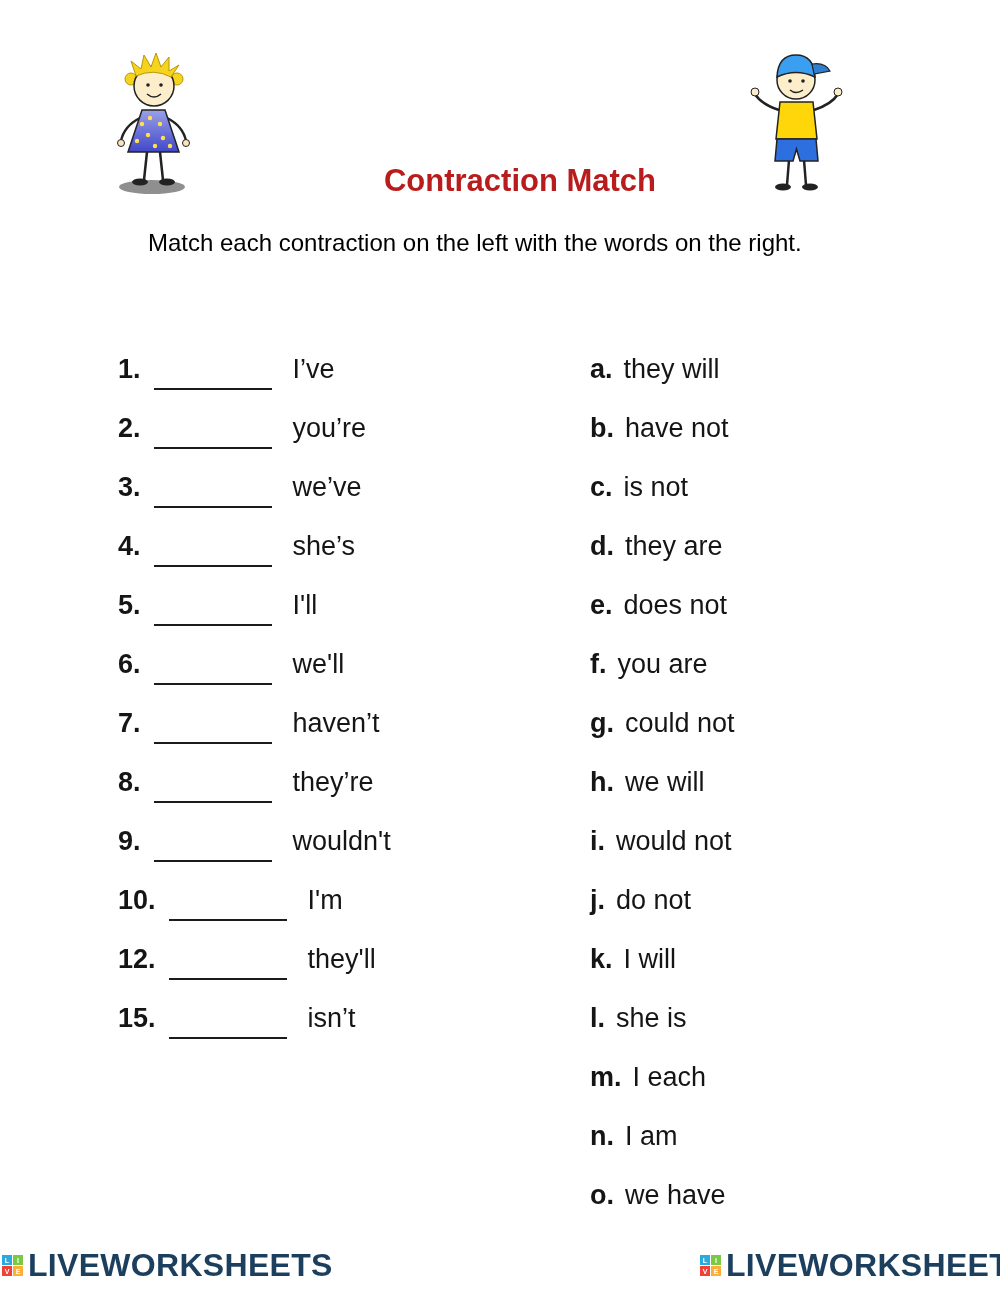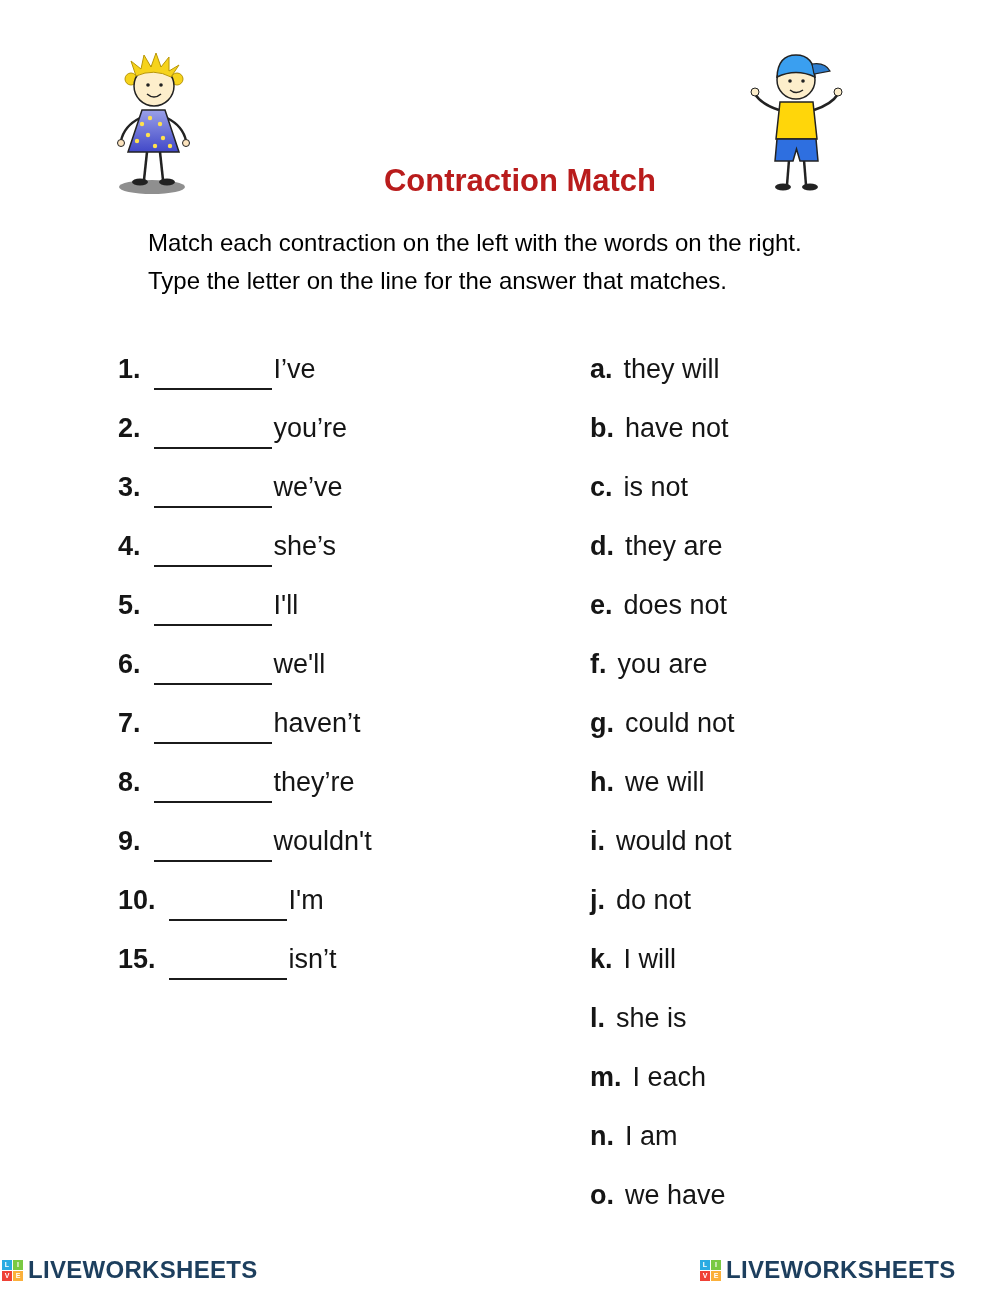--- a/index.html
+++ b/index.html
@@ -24,27 +24,27 @@
   .worksheet{position:absolute;left:118px;top:340px;width:862px;display:flex}
   .col-left{width:472px}
   .col-right{flex:1}
   .row{height:59px;display:flex;align-items:center;font-size:27px;white-space:nowrap}
   .item-number{font-weight:700;margin-right:13px}
   .blank-input{
     width:118px;height:32px;border:none;border-bottom:2px solid #1b1b1b;
     background:transparent;font-size:24px;text-align:center;
     font-family:inherit;position:relative;top:4px;
   }
-  .contraction-word{margin-left:2px}
+  .contraction-word{margin-left:21px}
   .answer-letter{font-weight:700;margin-right:11px}
 
   .footer{position:absolute;bottom:7px;display:flex;align-items:center;gap:5px}
   .footer-left{left:2px}
   .footer-right{left:700px}
-  .brand{font-size:24px;font-weight:700;color:#1d3f5e;letter-spacing:.3px}
+  .brand{font-size:32px;font-weight:700;color:#1d3f5e;letter-spacing:.3px}
   .logo{display:grid;grid-template-columns:10px 10px;grid-template-rows:10px 10px;gap:1px}
   .tile{
     width:10px;height:10px;display:flex;align-items:center;justify-content:center;
     color:#fff;font-size:7px;font-weight:700;line-height:1;
   }
   .tile-l{background:#29abe2}
   .tile-i{background:#7ac943}
   .tile-v{background:#ef4136}
   .tile-e{background:#fbb03b}
 </style>
@@ -105,21 +105,20 @@
     <circle cx="44" cy="37" r="1.8" fill="#222"></circle>
     <circle cx="57" cy="37" r="1.8" fill="#222"></circle>
     <path d="M44 46 Q50 51 57 46" stroke="#222" stroke-width="1.5" fill="none"></path>
   </svg>
 </div>
 
 <h1 class="title">Contraction Match</h1>
 
 <div class="instructions">
   <div>Match each contraction on the left with the words on the right.</div>
-  <div>Type the letter on the line for the answer that matches.</div>
 </div>
 
 <div class="worksheet">
   <div class="col-left">
       <div class="row">
     <span class="item-number">1.</span>
     <input class="blank-input" type="text" maxlength="2" style="">
     <span class="contraction-word">I’ve</span>
   </div>
       <div class="row">
@@ -159,20 +158,25 @@
   </div>
       <div class="row">
     <span class="item-number">9.</span>
     <input class="blank-input" type="text" maxlength="2" style="">
     <span class="contraction-word">wouldn't</span>
   </div>
       <div class="row">
     <span class="item-number">10.</span>
     <input class="blank-input" type="text" maxlength="2" style="">
     <span class="contraction-word">I'm</span>
+  </div>
+      <div class="row">
+    <span class="item-number">12.</span>
+    <input class="blank-input" type="text" maxlength="2" style="">
+    <span class="contraction-word">they'll</span>
   </div>
       <div class="row">
     <span class="item-number">15.</span>
     <input class="blank-input" type="text" maxlength="2" style="">
     <span class="contraction-word">isn’t</span>
   </div>
     </div>
   <div class="col-right">
       <div class="row">
     <span class="answer-letter">a.</span>

